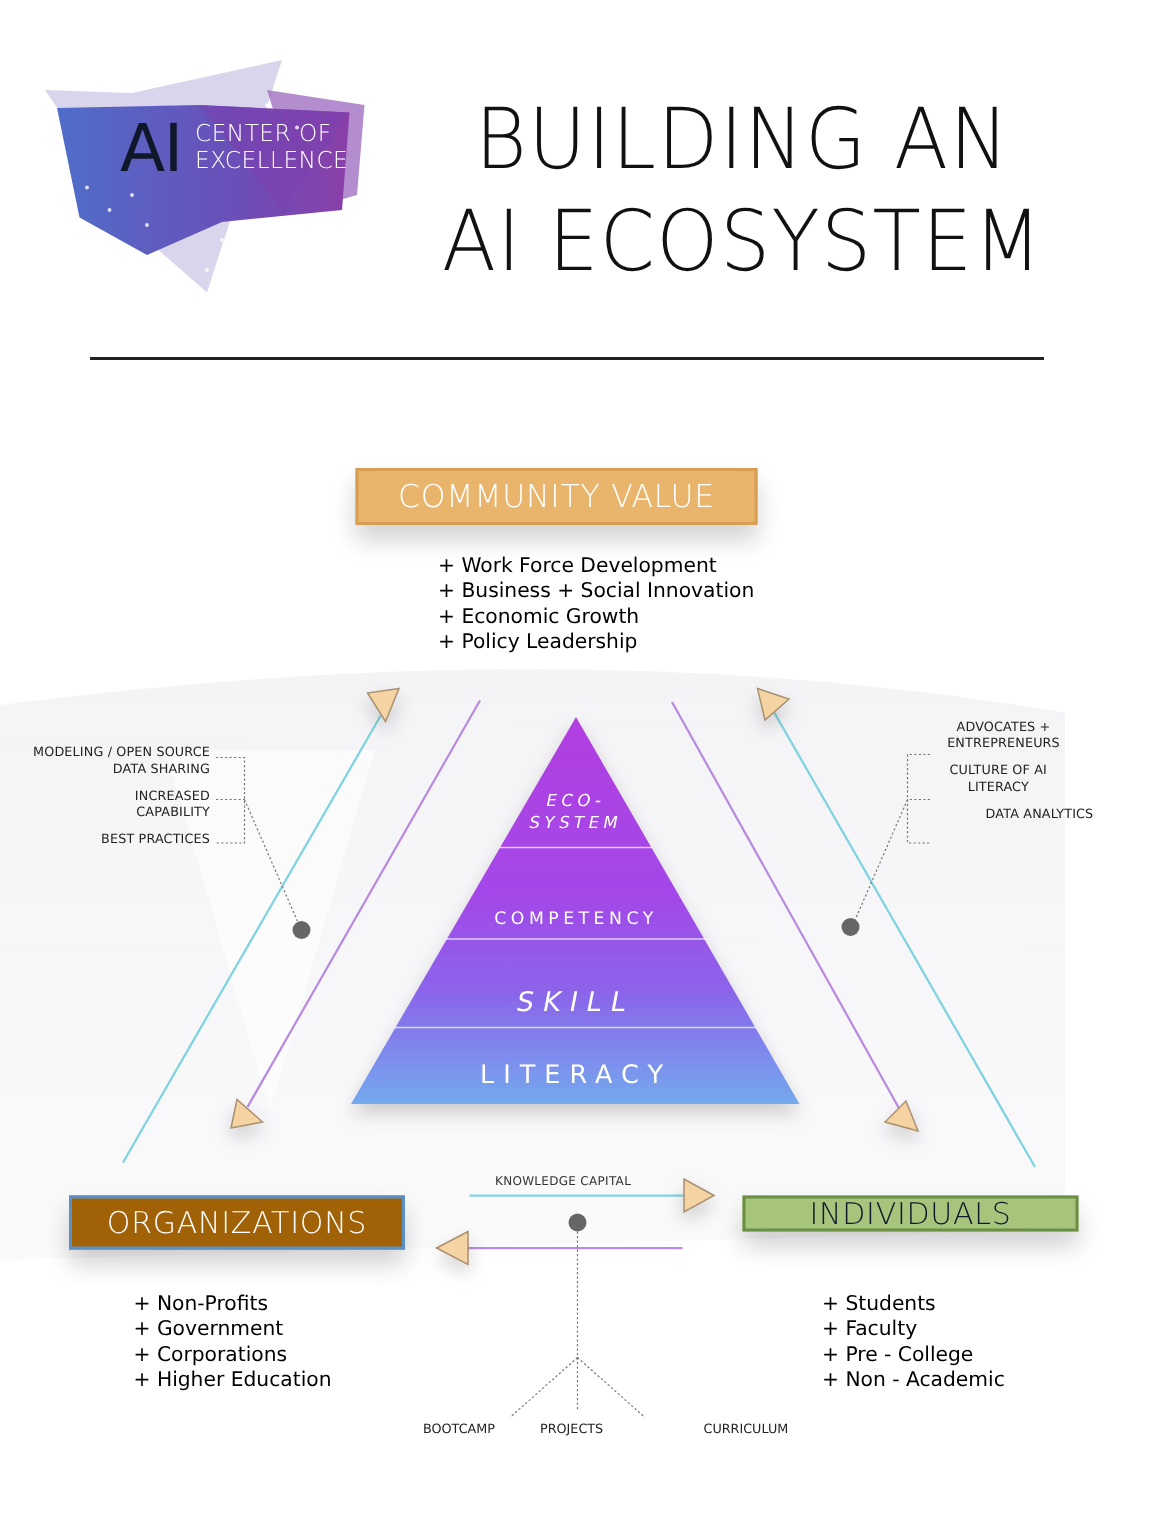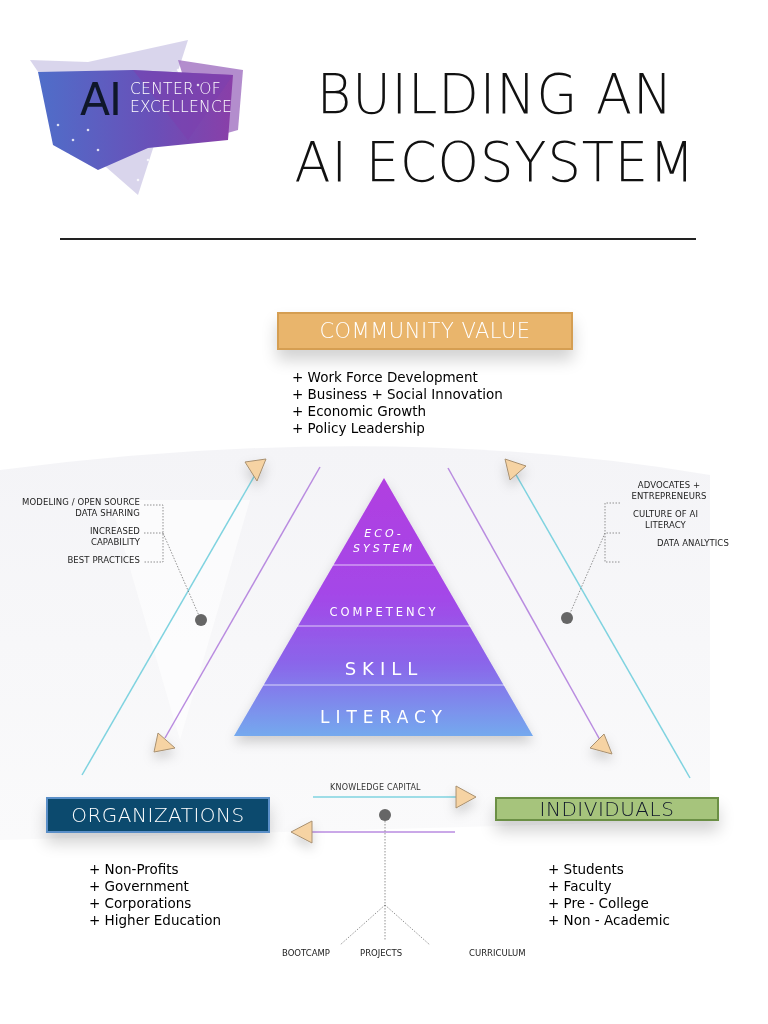--- a/index.html
+++ b/index.html
@@ -17,22 +17,22 @@
   .title { left: 270px; top: 60px; width: 450px; text-align: center; font-family: "DejaVu Sans", sans-serif; font-weight: 300; font-size: 56px; line-height: 68px; color: #111; letter-spacing: 1px; }
   .title .l1 { display: block; transform: scaleX(0.94); }
   .title .l2 { display: block; transform: scaleX(0.94); }
   .rule { left: 60px; top: 238px; width: 636px; height: 2px; background: #222; }
 
   
   .bgpanel { left: 0; top: 440px; width: 768px; height: 420px; }
 
   
   .box { display: flex; align-items: center; justify-content: center; color: #fff; font-family: "DejaVu Sans", sans-serif; font-weight: 300; letter-spacing: 0.5px; box-shadow: 0 10px 16px rgba(0,0,0,0.18); }
-  .box-community { left: 237px; top: 312px; width: 296px; height: 38px; background: #e9b56c; border: 2px solid #d59e52; font-size: 21px; margin-left: 40px; }
-  .box-orgs { left: 46px; top: 797px; width: 224px; height: 36px; background: #0c4a6e; border: 2px solid #5a8fc8; font-size: 20px; }
+  .box-community { left: 237px; top: 312px; width: 268px; height: 38px; background: #e9b56c; border: 2px solid #d59e52; font-size: 21px; }
+  .box-orgs { left: 46px; top: 797px; width: 224px; height: 36px; background: #a16207; border: 2px solid #5a8fc8; font-size: 20px; }
   .box-indiv { left: 495px; top: 797px; width: 224px; height: 24px; background: #a6c47c; border: 2px solid #6b8f45; font-size: 20px; color: #0f172a; }
 
   
   .list { font-family: "DejaVu Sans", sans-serif; font-size: 13.5px; line-height: 17px; color: #000000; }
   .list-community { left: 292px; top: 369px; }
   .list-orgs { left: 89px; top: 861px; }
   .list-indiv { left: 548px; top: 861px; }
 
   
   .note { font-family: "DejaVu Sans", sans-serif; font-size: 8.5px; line-height: 11px; color: #222; letter-spacing: 0.1px; }
@@ -160,21 +160,21 @@
 </svg>
 
 <div class="abs" style="left:234px; top:526px; width:300px; height:40px;font-style:italic;">
   <div class="pyr-label" style="top:0; font-size:11px; line-height:15px; letter-spacing:3px;">ECO-</div>
   <div class="pyr-label" style="top:15px; font-size:11px; line-height:15px; letter-spacing:3px;">SYSTEM</div>
 </div>
 <div class="abs" style="left:234px; top:605px; width:300px; height:18px;">
   <div class="pyr-label" style="top:0; font-size:11.5px; letter-spacing:3px;">COMPETENCY</div>
 </div>
 <div class="abs" style="left:234px; top:658px; width:300px; height:26px;">
-  <div class="pyr-label" style="top:0; font-size:18px; letter-spacing:6px;">SKILL</div>
+  <div class="pyr-label" style="top:0; font-size:18px; letter-spacing:6px;font-style:italic;">SKILL</div>
 </div>
 <div class="abs" style="left:234px; top:707px; width:300px; height:26px;">
   <div class="pyr-label" style="top:0; font-size:17px; letter-spacing:6px;">LITERACY</div>
 </div>
 
 <div class="abs box box-community">COMMUNITY VALUE</div>
 <div class="abs list list-community">
   <div>+ Work Force Development</div>
   <div>+ Business + Social Innovation</div>
   <div>+ Economic Growth</div>

